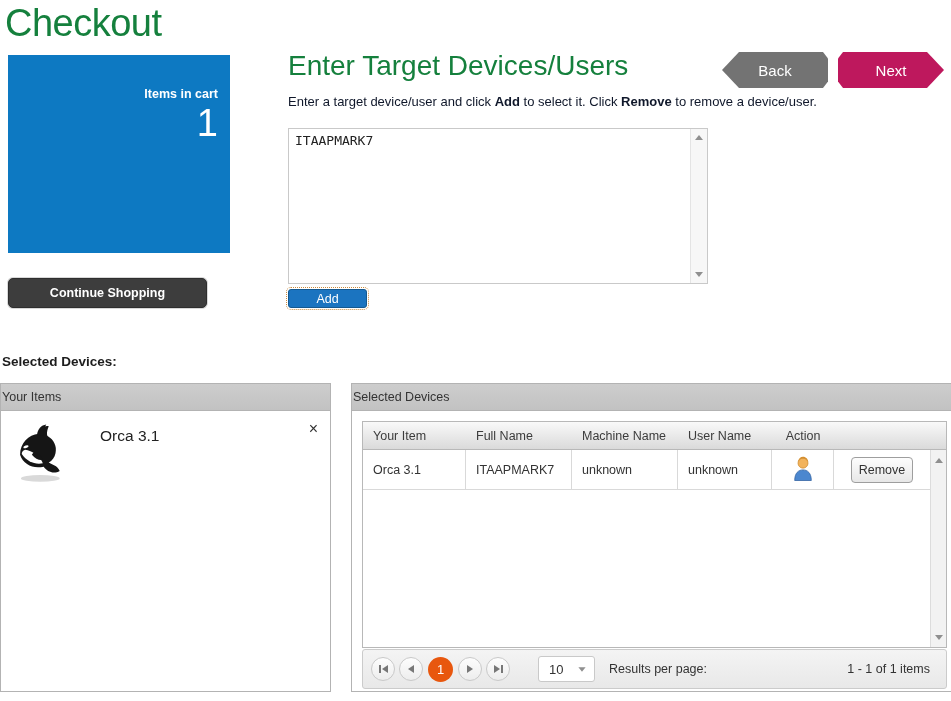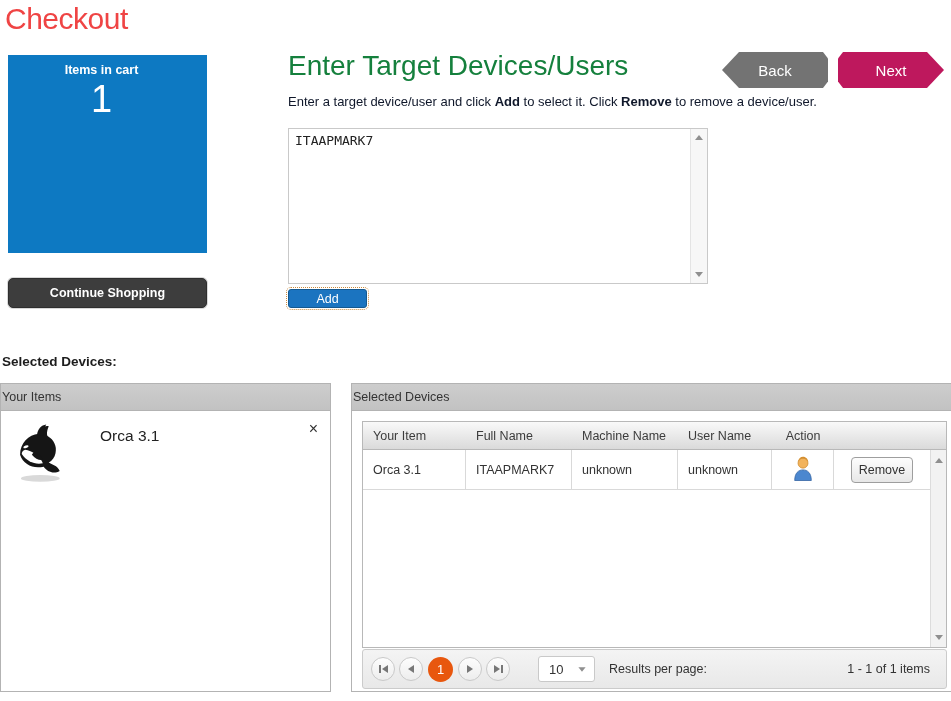--- a/index.html
+++ b/index.html
@@ -1,22 +1,22 @@
 <!DOCTYPE html>
 <html><head>
 <meta charset="utf-8">
 <style>
   * { margin:0; padding:0; box-sizing:border-box; }
   body { background:#fff; font-family:"Liberation Sans","DejaVu Sans",sans-serif; }
   .stage { position:relative; width:951px; height:701px; background:#fff; overflow:hidden; }
 
-  .page-title { position:absolute; left:5px; top:2px; font-size:30px; color:#ef4444; letter-spacing:-0.5px; }
-
-  
-  .cart-box { position:absolute; left:8px; top:55px; width:199px; height:198px; background:#0d79c2; color:#fff; text-align:center; padding:8px 12px 0 0; }
+  .page-title { position:absolute; left:5px; top:2px; font-size:38px; color:#15803d; letter-spacing:-0.5px; }
+
+  
+  .cart-box { position:absolute; left:8px; top:55px; width:222px; height:198px; background:#0d79c2; color:#fff; text-align:right; padding:32px 12px 0 0; }
   .cart-label { font-size:12.5px; font-weight:600; }
   .cart-count { font-size:38px; font-weight:400; line-height:1.2; }
 
   .continue-btn { position:absolute; left:8px; top:278px; width:199px; height:30px; background:#3d3d3d; border:1px solid #2e2e2e; border-radius:5px; color:#fff; font-size:12.5px; font-weight:600; display:flex; align-items:center; justify-content:center; box-shadow:0 0 0 1px #d8d8d8; cursor:pointer; }
 
   
   .section-heading { position:absolute; left:288px; top:50px; font-size:28px; color:#15803d; }
   .instruction { position:absolute; left:288px; top:94px; font-size:13px; color:#0f172a; }
   .instruction b { font-weight:700; }
 

